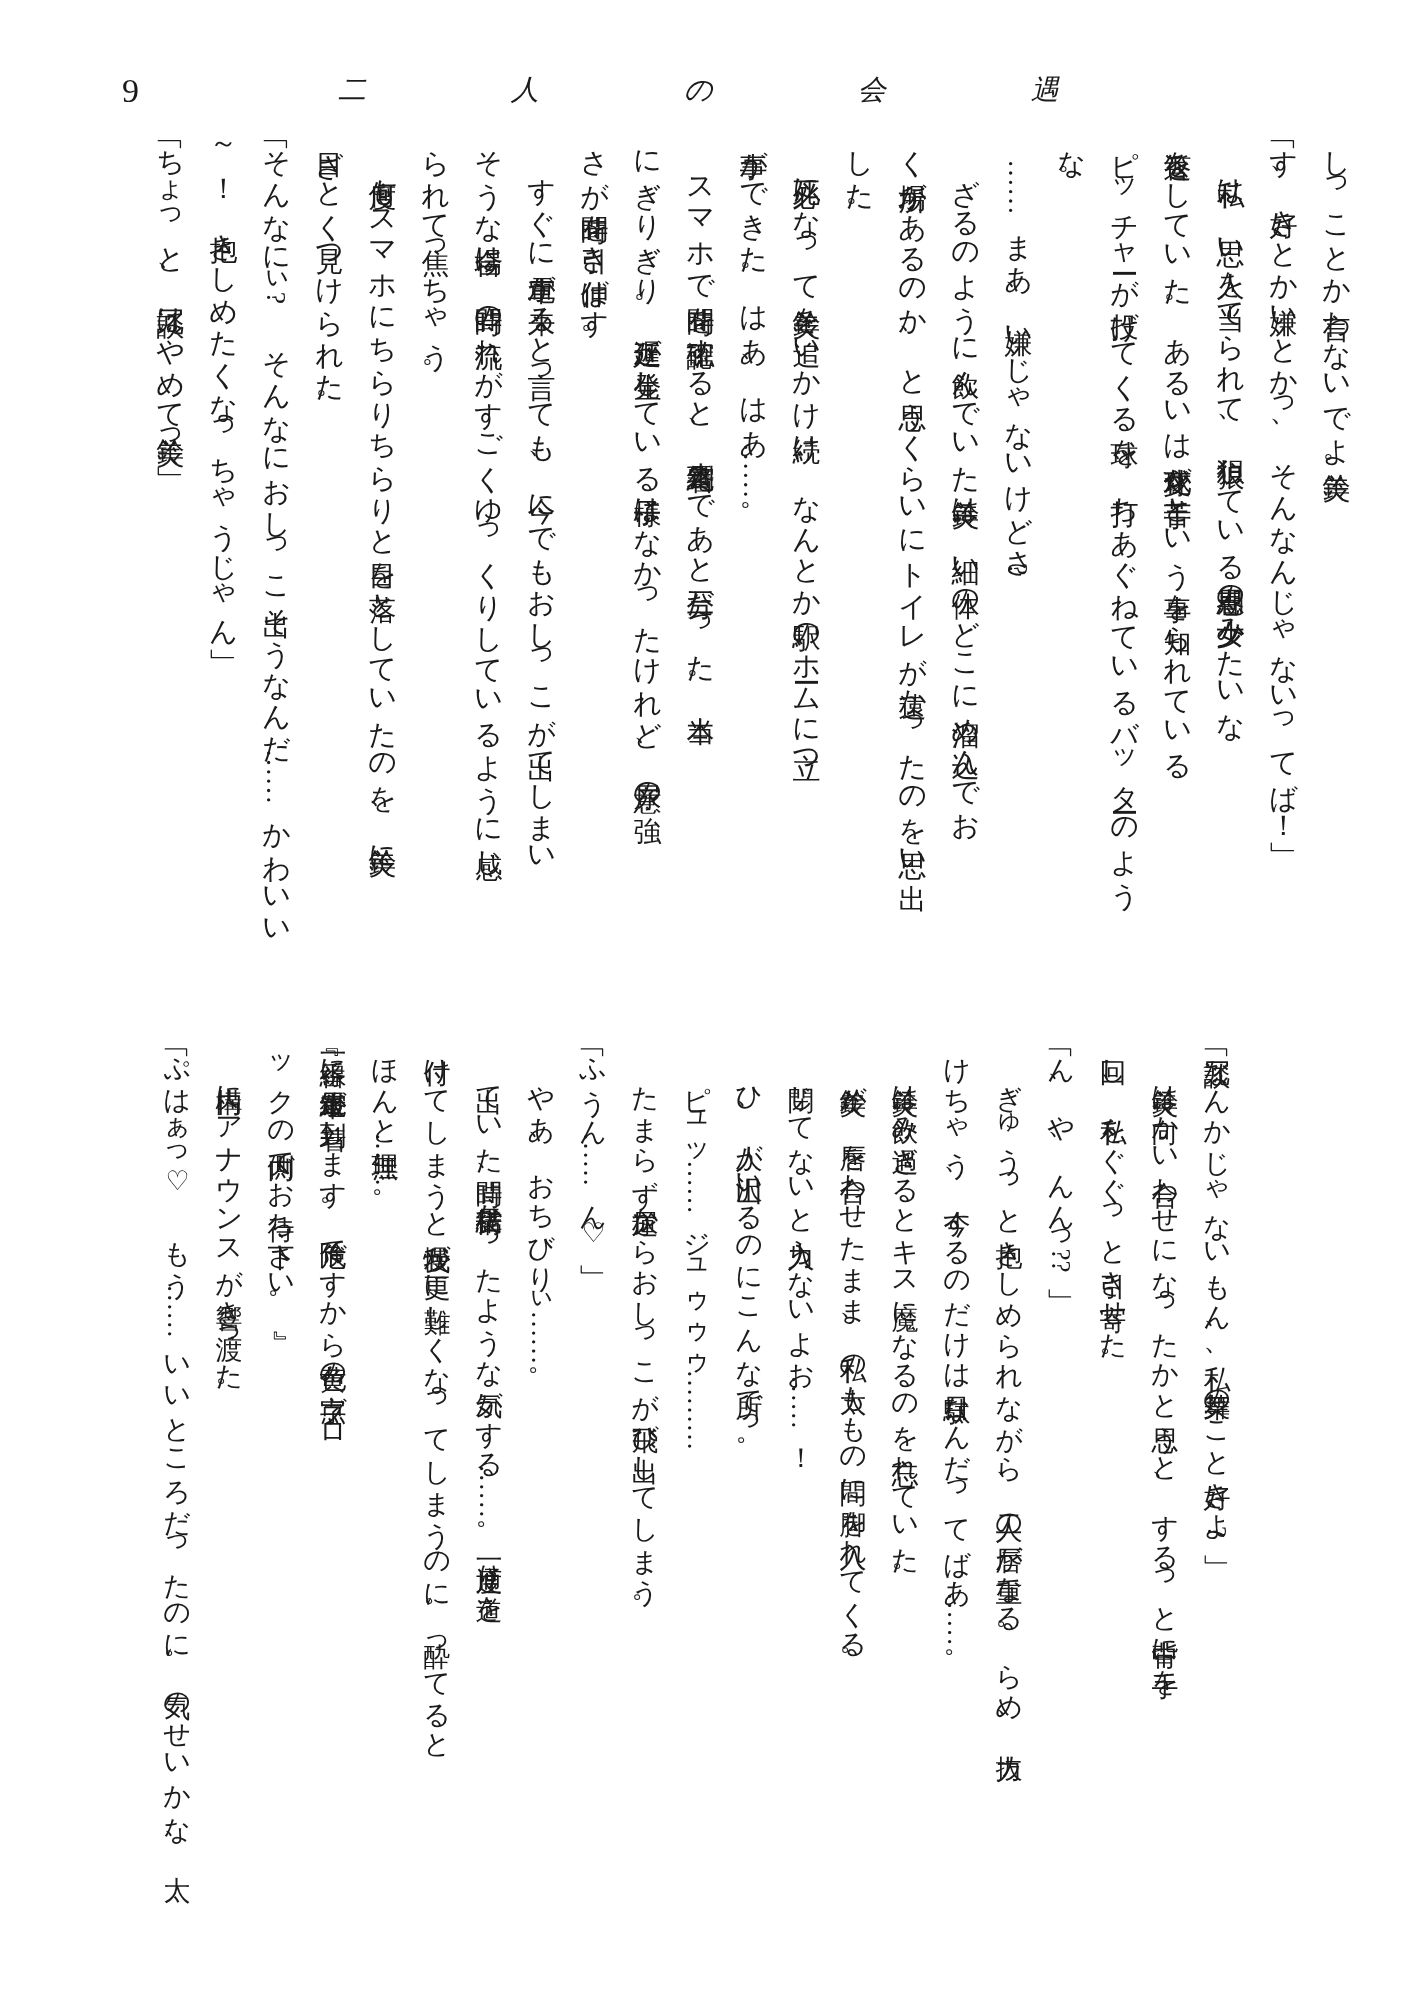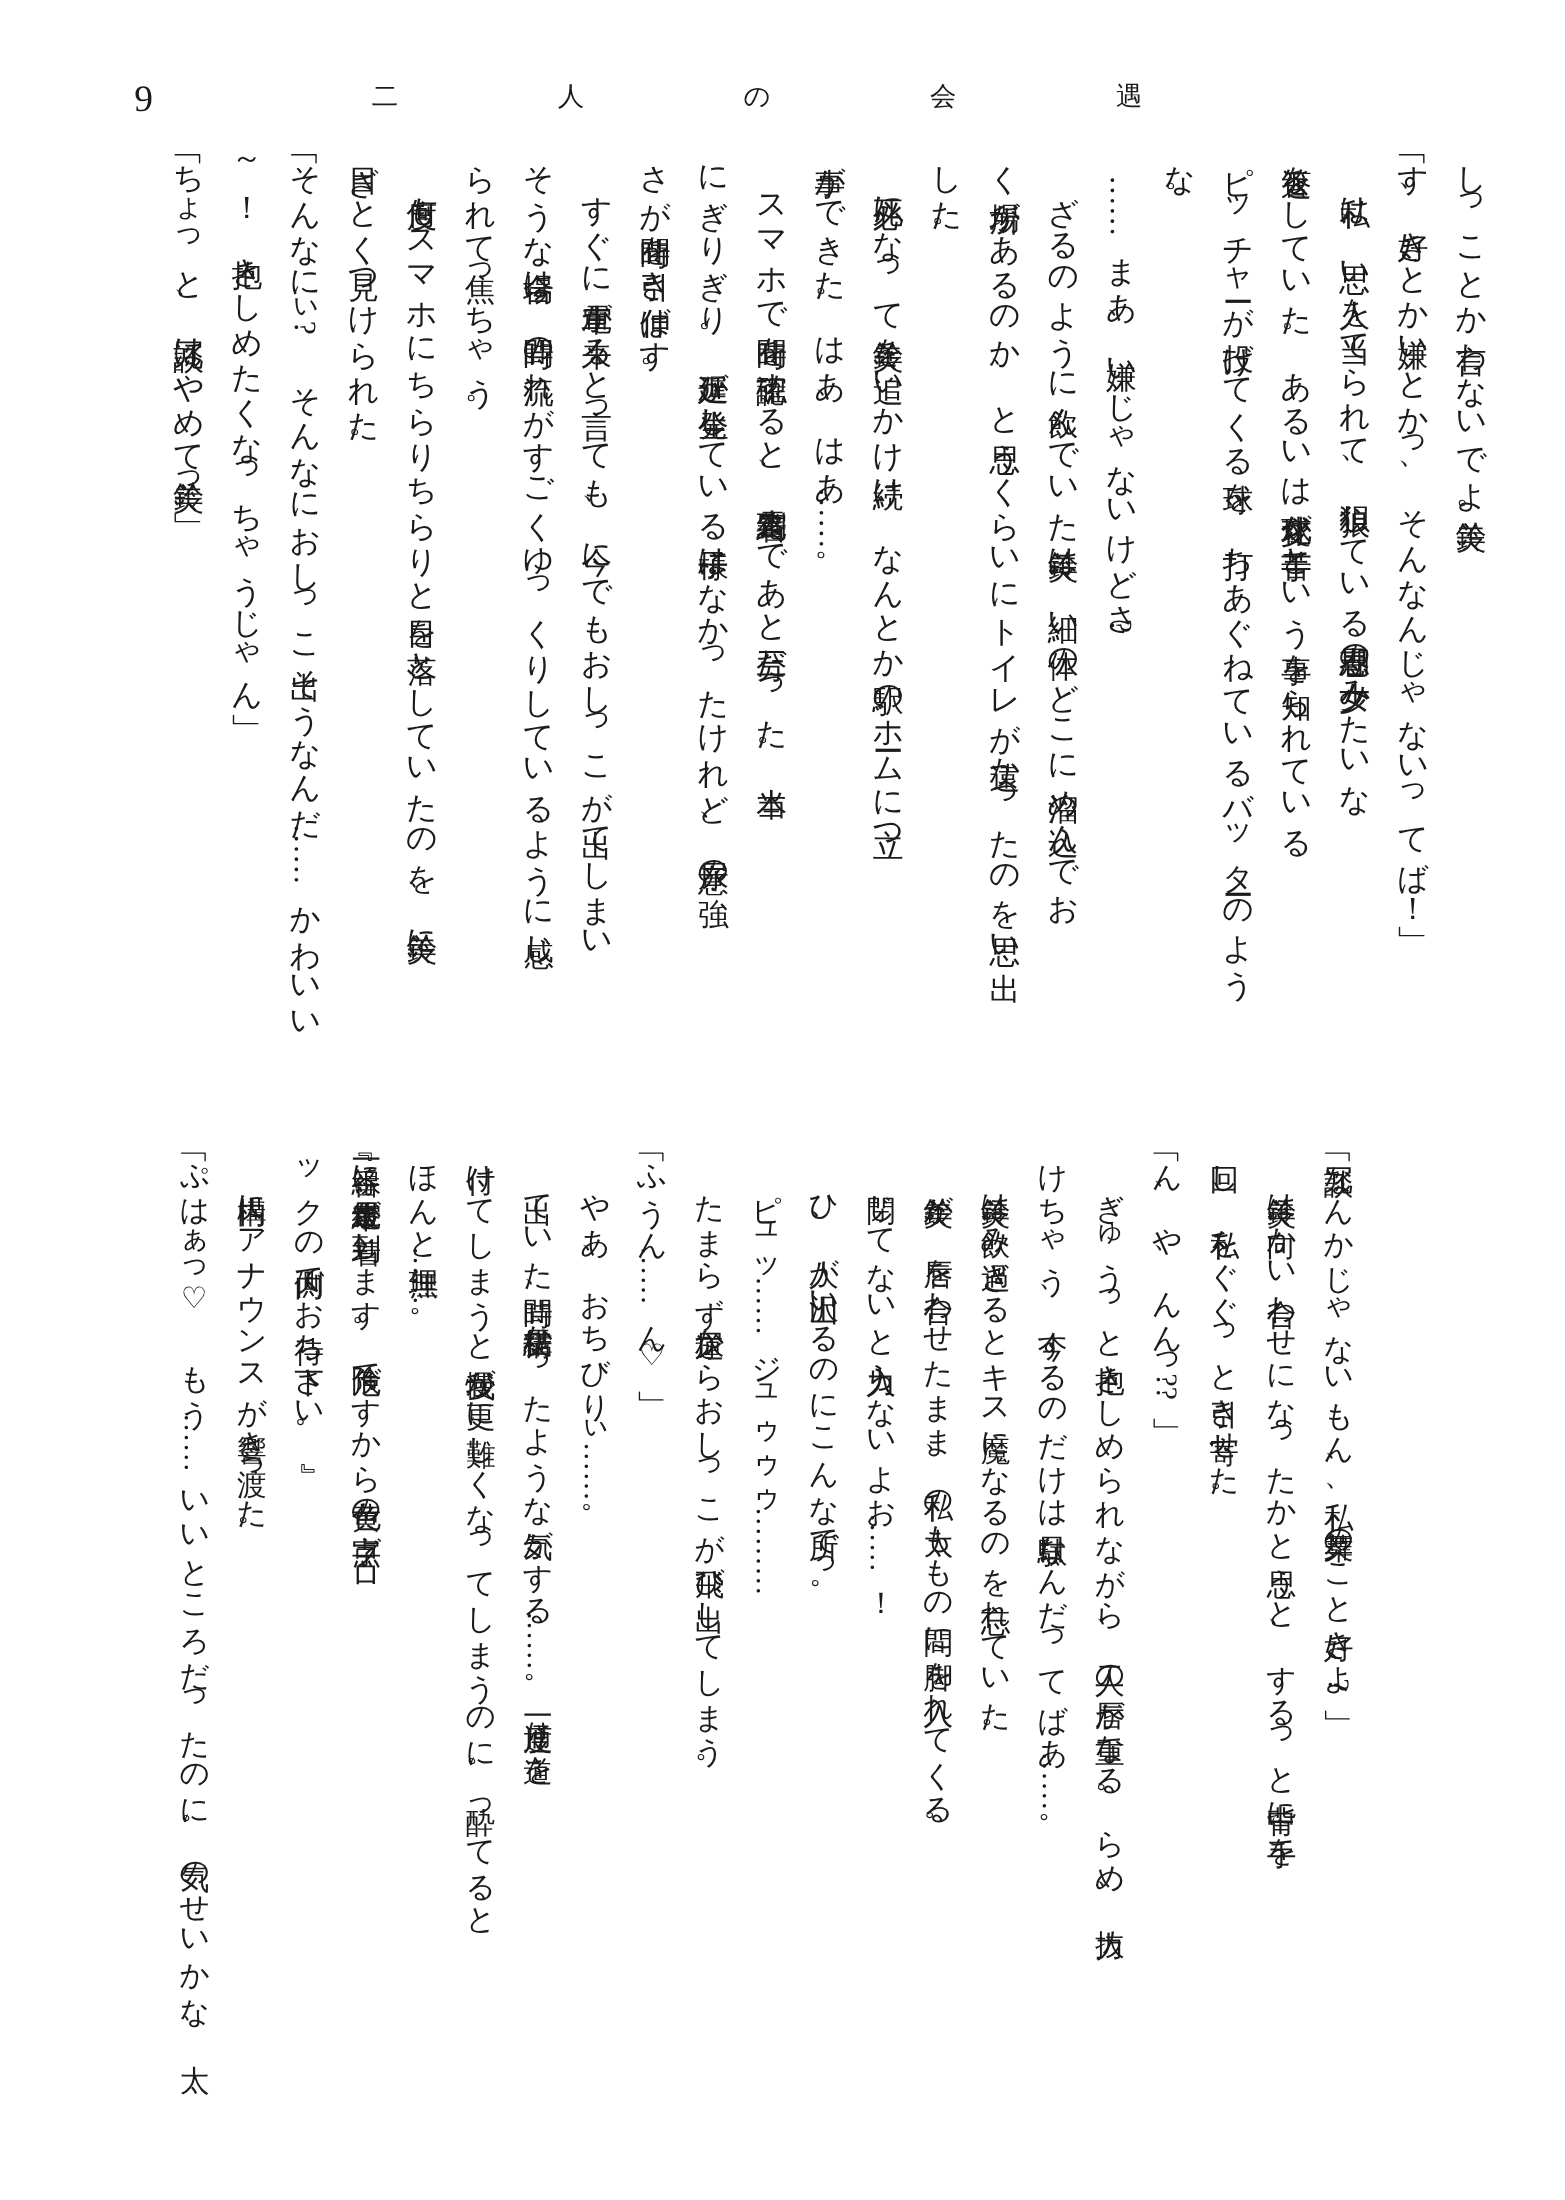--- a/index.html
+++ b/index.html
@@ -16,24 +16,25 @@
     position: absolute;
     left: 122px;
     top: 74px;
     font-size: 34px;
     line-height: 1;
   }
   .page-title {
     position: absolute;
     left: 338px;
     top: 76px;
-    font-size: 24px;
+    font-size: 28px;
     line-height: 1;
     letter-spacing: 145px;
     white-space: nowrap;
+    font-style: italic;
   }
   .band {
     position: absolute;
     writing-mode: vertical-rl;
     text-orientation: mixed;
     letter-spacing: 0;
   }
   .band p {
     margin: 0;
     padding: 0;

